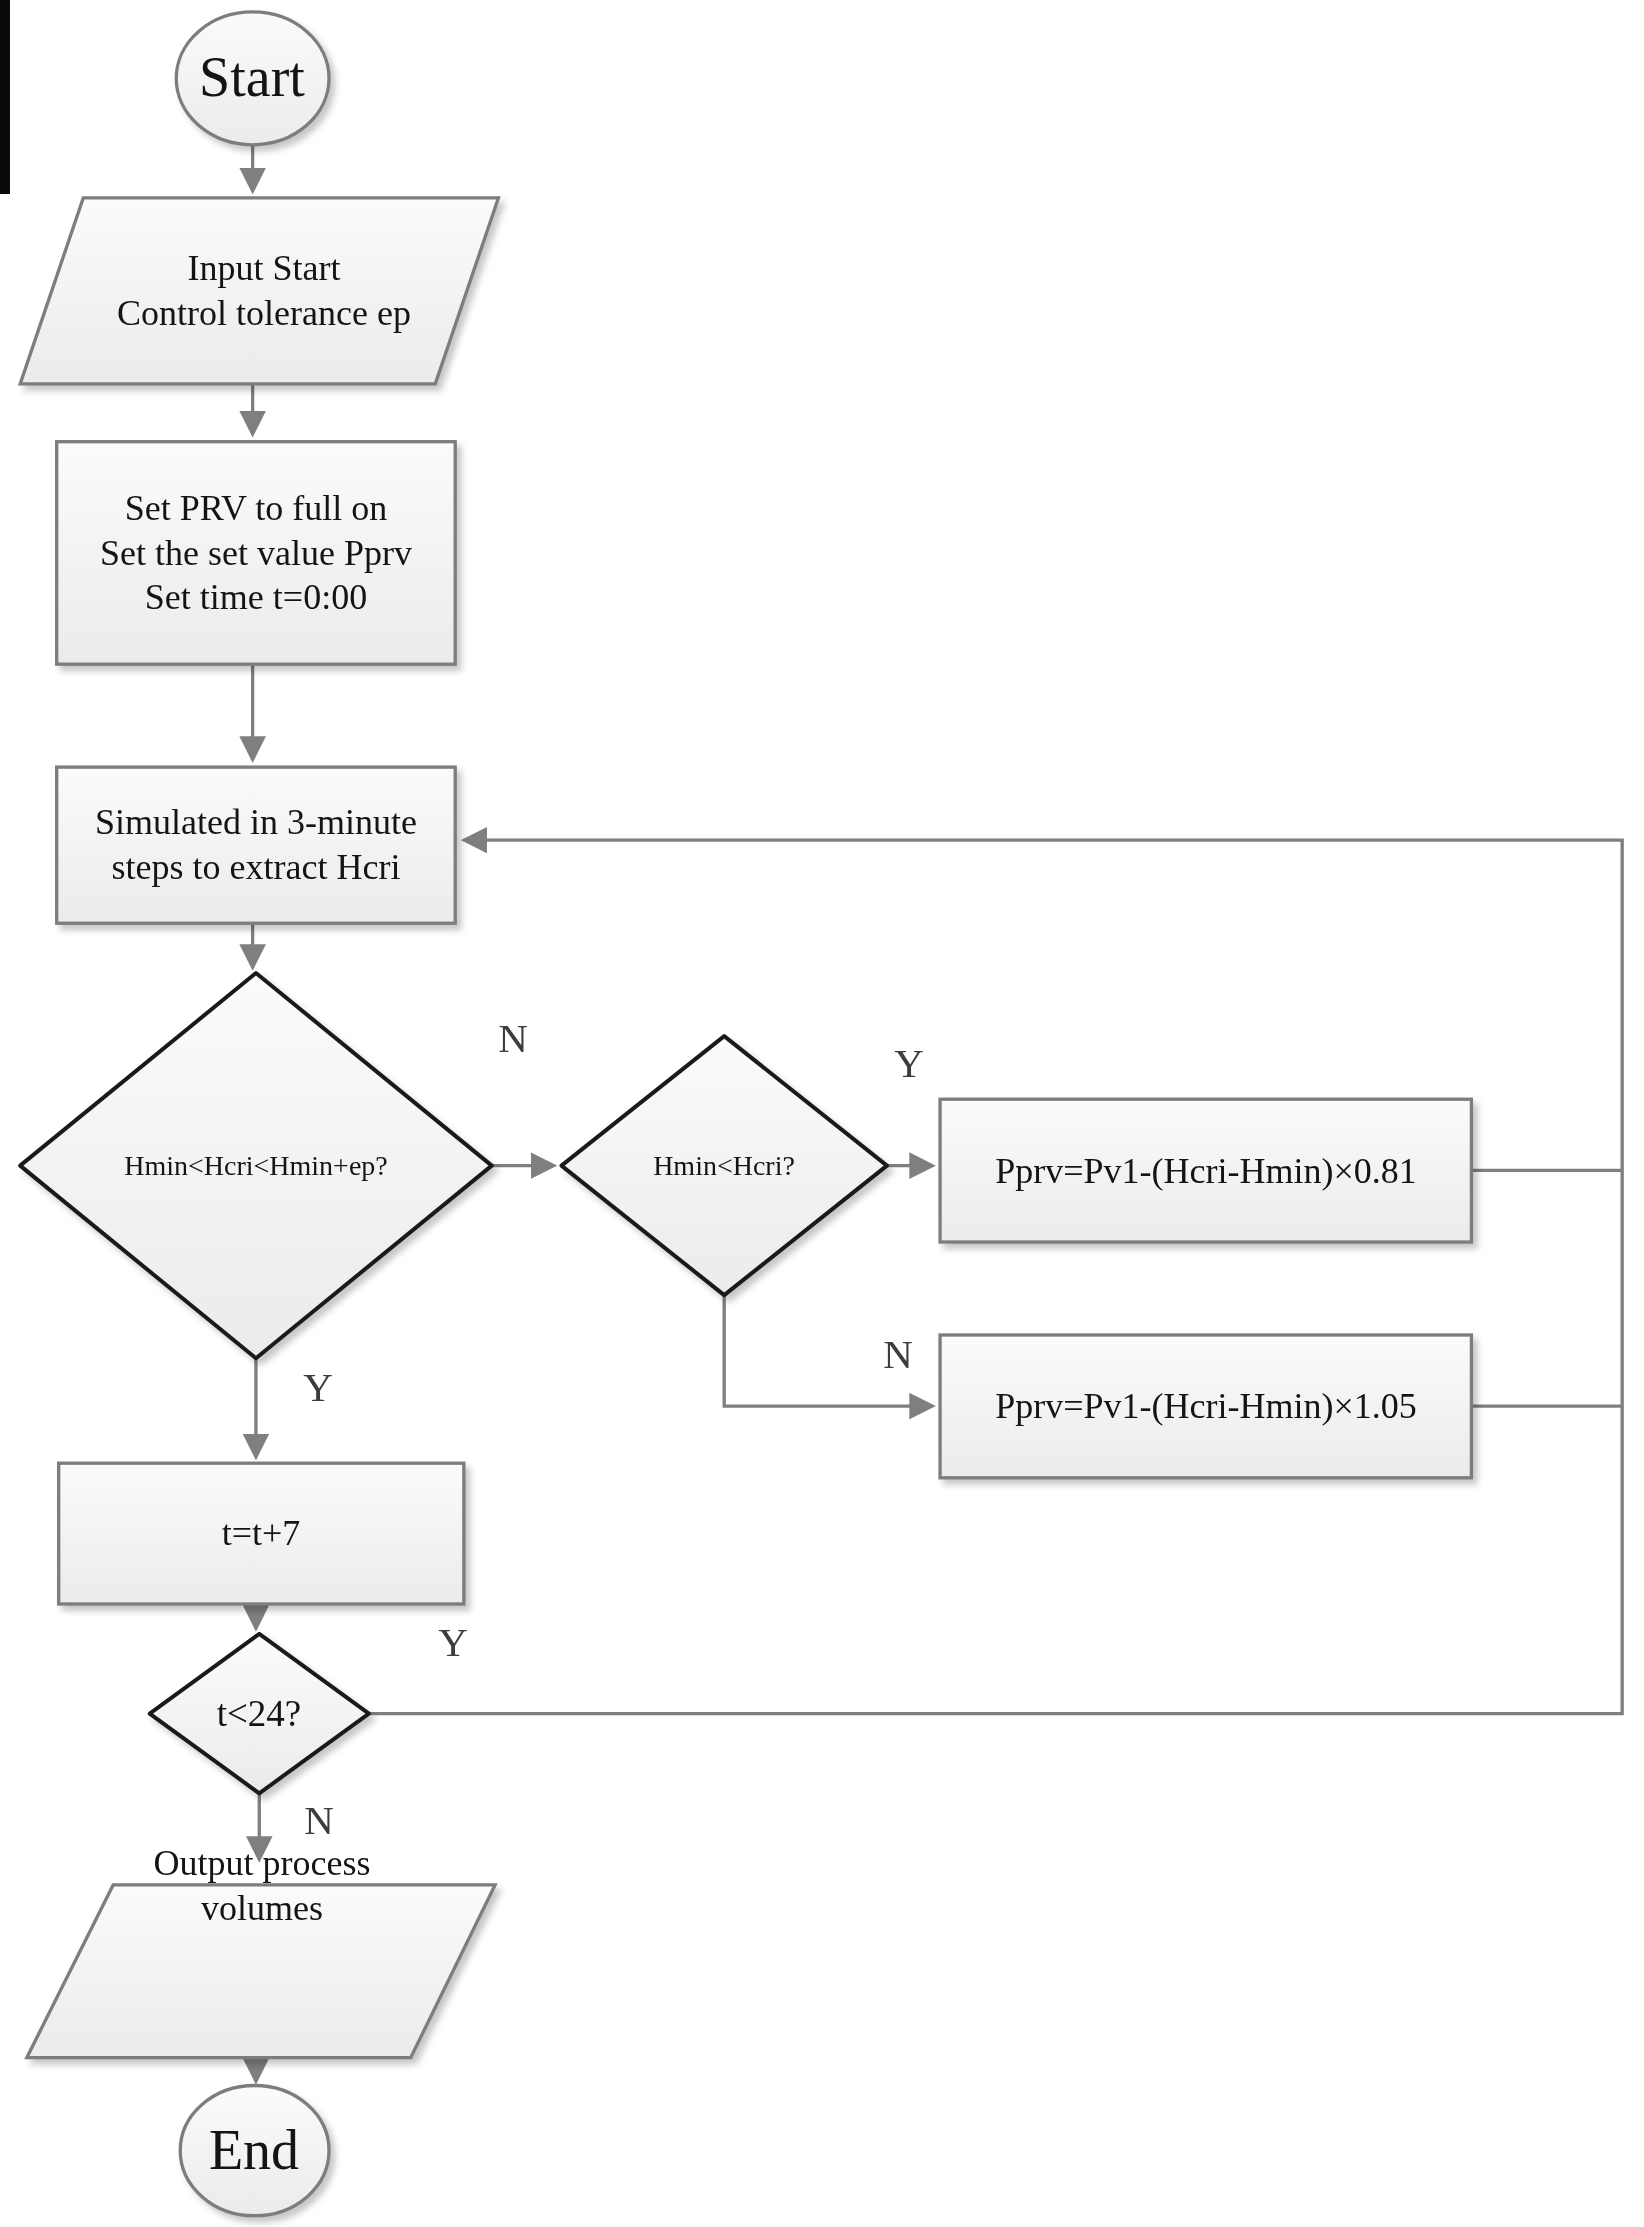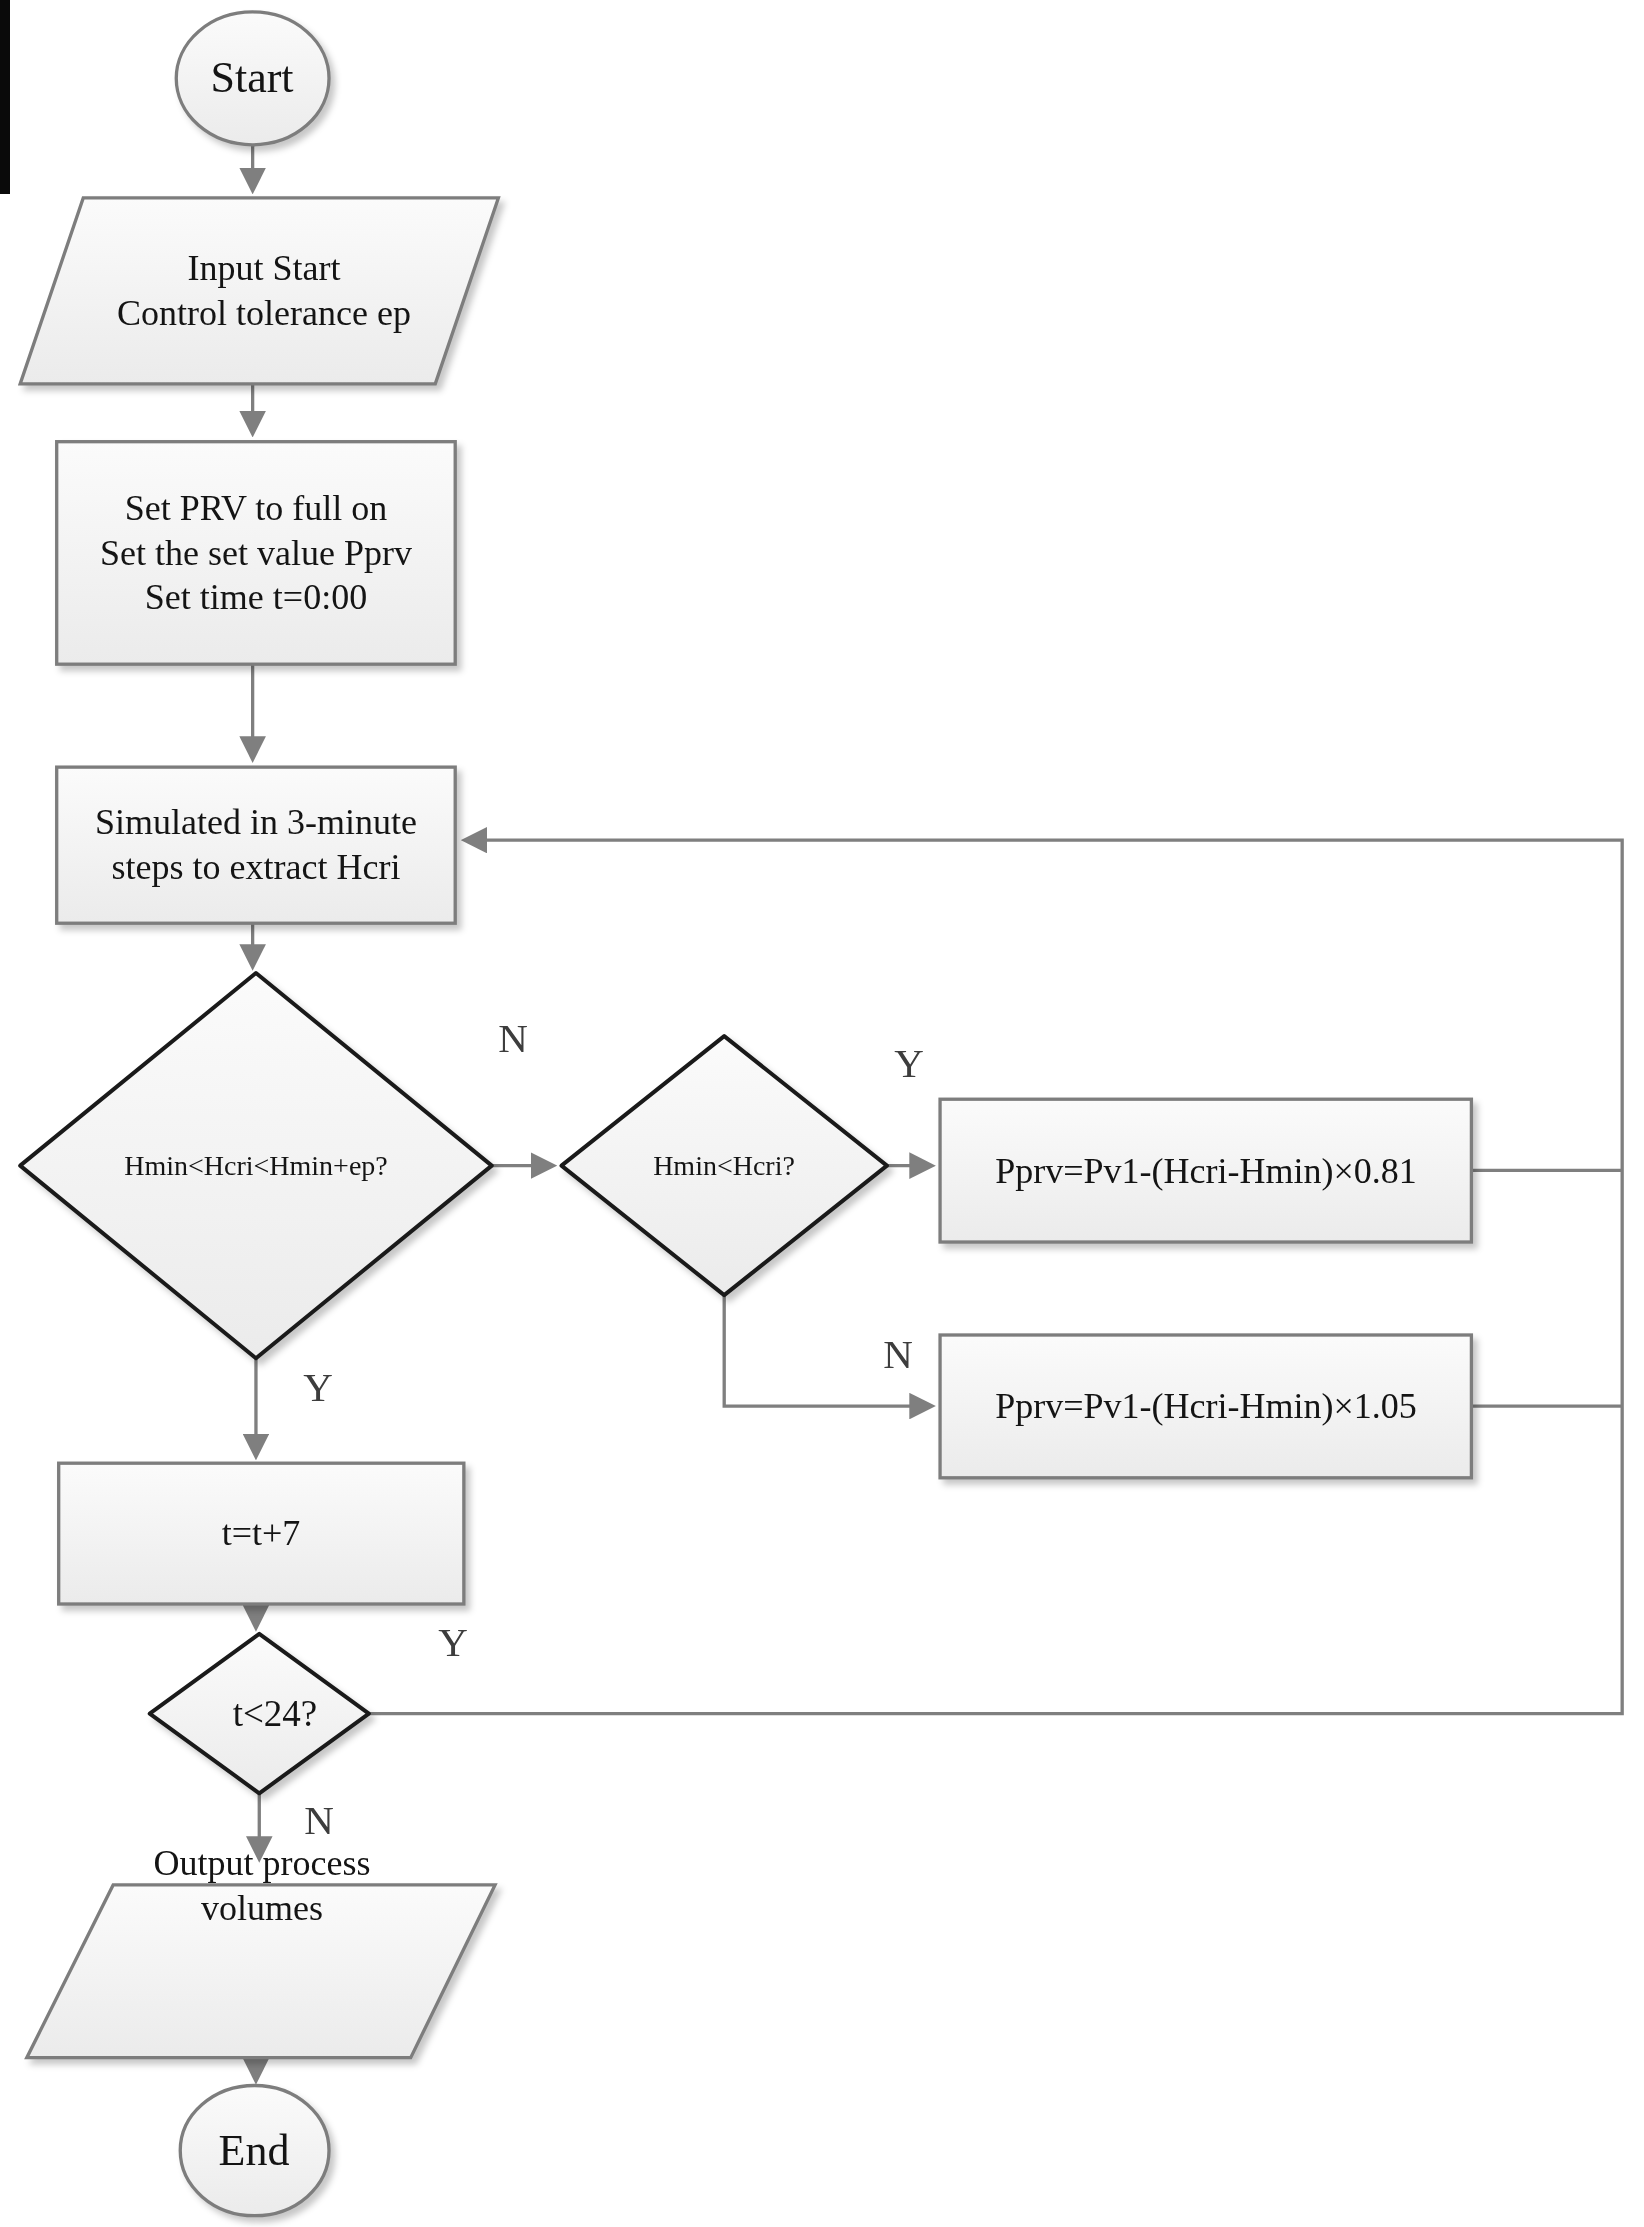--- a/index.html
+++ b/index.html
@@ -4,21 +4,21 @@
 <style>
   html,body{margin:0;padding:0;background:#ffffff;}
   body{width:1645px;height:2227px;position:relative;font-family:"Liberation Serif", serif;}
   #flowchart-svg{position:absolute;left:0;top:0;width:1645px;height:2227px;}
   .shapes{filter:drop-shadow(7px 8px 5px rgba(0,0,0,0.22));}
   .node-shape{fill:url(#nodefill);stroke:#7d7d7d;stroke-width:5;}
   .diamond-shape{fill:url(#nodefill);stroke:#1a1a1a;stroke-width:6;stroke-linejoin:round;}
   .connector{stroke:#7f7f7f;stroke-width:5;fill:none;}
   .lbl{position:absolute;transform:translate(-50%,-50%);text-align:center;
        white-space:pre-line;color:#141414;line-height:1.24;}
-  .lbl-terminal{font-size:44px;}
+  .lbl-terminal{font-size:56px;}
   .lbl-node{font-size:36px;}
   .lbl-d1{font-size:28px;}
   .lbl-d3{font-size:37px;}
   .branch{position:absolute;transform:translate(-50%,-50%);font-size:41px;color:#3d3d3d;}
   .scan-bar{position:absolute;left:0;top:0;width:10px;height:194px;background:#0a0a0a;}
 </style>
 </head>
 <body>
 
 <div class="scan-bar"></div>
@@ -73,21 +73,21 @@
 <div class="lbl lbl-node" style="left:256px;top:553px;">Set PRV to full on
 Set the set value Pprv
 Set time t=0:00</div>
 <div class="lbl lbl-node" style="left:256px;top:845px;">Simulated in 3-minute
 steps to extract Hcri</div>
 <div class="lbl lbl-d1" style="left:256px;top:1166px;">Hmin&lt;Hcri&lt;Hmin+ep?</div>
 <div class="lbl lbl-d1" style="left:724px;top:1166px;">Hmin&lt;Hcri?</div>
 <div class="lbl lbl-node" style="left:1206px;top:1171px;">Pprv=Pv1-(Hcri-Hmin)×0.81</div>
 <div class="lbl lbl-node" style="left:1206px;top:1406px;">Pprv=Pv1-(Hcri-Hmin)×1.05</div>
 <div class="lbl lbl-node" style="left:261px;top:1533px;">t=t+7</div>
-<div class="lbl lbl-d3" style="left:259px;top:1714px;margin-left:16px;">t&lt;24?</div>
+<div class="lbl lbl-d3" style="left:259px;top:1714px;">t&lt;24?</div>
 <div class="lbl lbl-node" style="left:262px;top:1886px;">Output process
 volumes</div>
 <div class="lbl lbl-terminal" style="left:254px;top:2151px;">End</div>
 
 <div class="branch" style="left:513px;top:1038px;">N</div>
 <div class="branch" style="left:909px;top:1063px;">Y</div>
 <div class="branch" style="left:898px;top:1354px;">N</div>
 <div class="branch" style="left:318px;top:1387px;">Y</div>
 <div class="branch" style="left:453px;top:1642px;">Y</div>
 <div class="branch" style="left:319px;top:1820px;">N</div>

